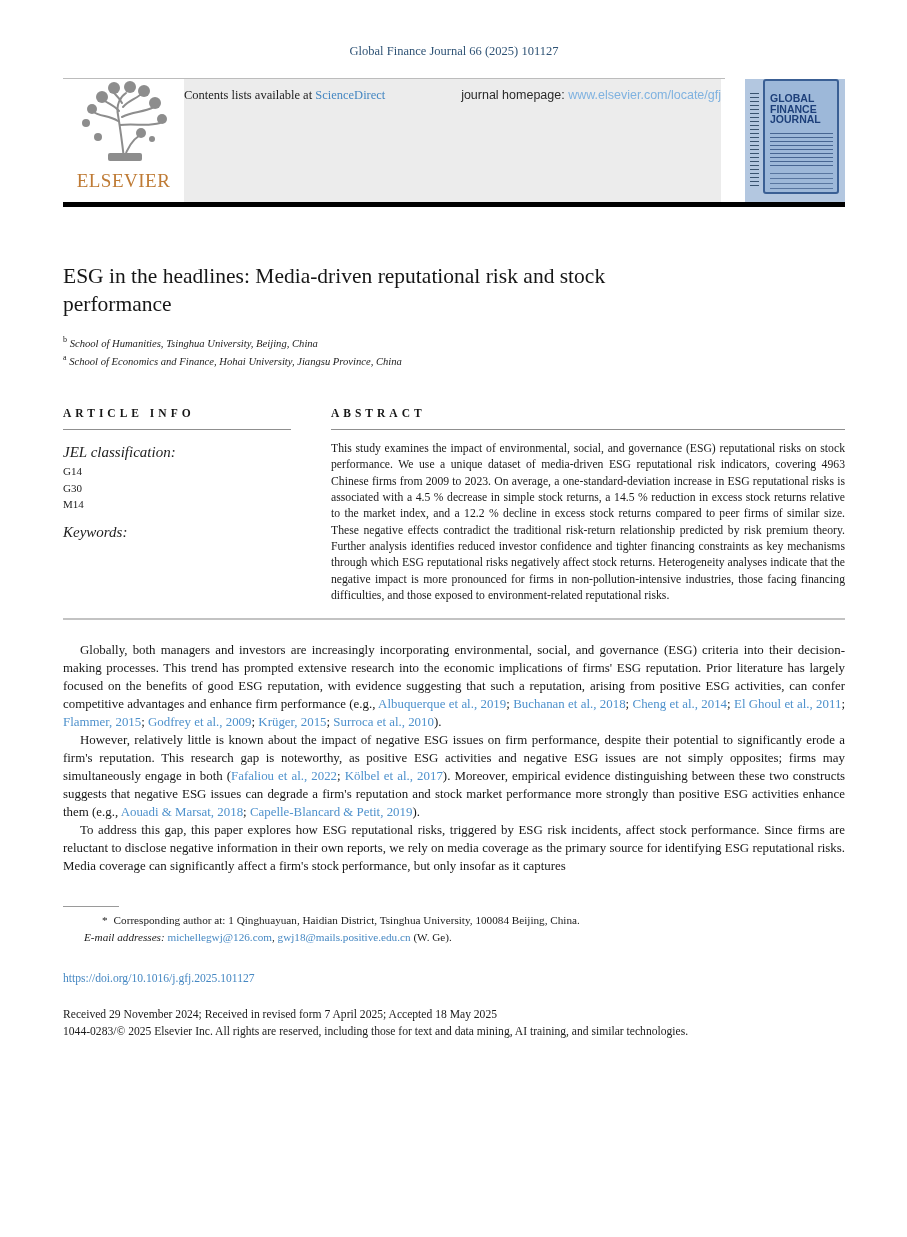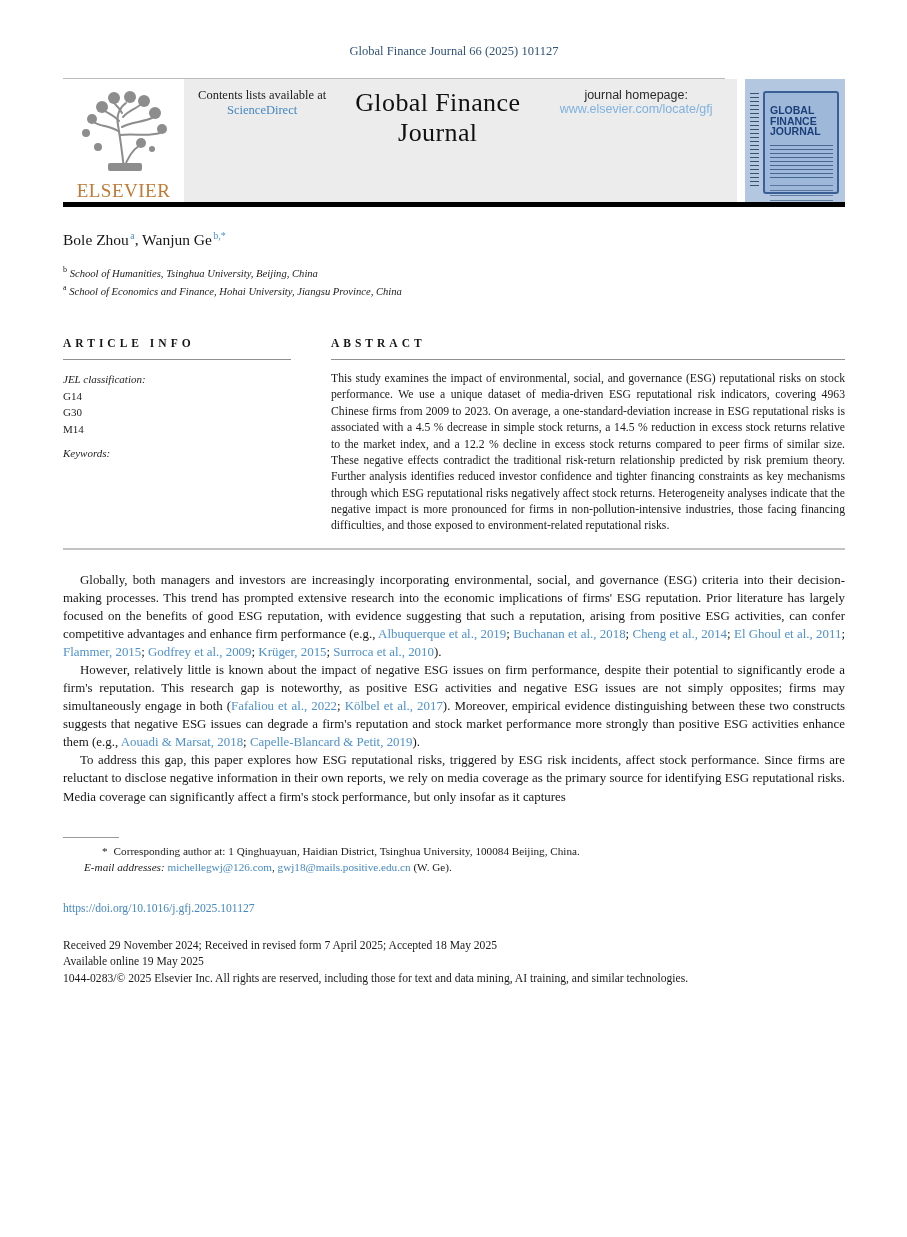--- a/index.html
+++ b/index.html
@@ -7,30 +7,30 @@
     width:907px;height:1237px;box-sizing:border-box;
     padding:44px 62px 0 63px;position:relative;
     font-family:"Liberation Serif", serif;color:#1c1c1c;background:#fff;
     overflow:hidden;
   }
   
   .citation{ text-align:center;font-size:12.5px;color:#2f5375;margin-bottom:19px;}
   
   .header-top-rule{height:1px;background:#bcbcbc;margin-right:120px;}
   .header-band{display:flex;align-items:stretch;height:123px;}
-  .elsevier{width:121px;display:flex;flex-direction:column;align-items:center;justify-content:flex-end;padding-bottom:0;}
+  .elsevier{width:121px;display:flex;flex-direction:column;align-items:center;justify-content:flex-end;padding-bottom:10px;}
   .elsevier svg{display:block;}
   .els-text{font-size:19px;color:#bf7b35;letter-spacing:0.5px;margin-top:1px;font-family:"Liberation Serif",serif;}
   .grey-box{flex:1;background:#ececec;display:flex;flex-direction:row;justify-content:space-between;text-align:center;padding:9px 0 9px;}
   .contents-line{font-size:12.5px;color:#1c1c1c;}
   .sd-link{color:#4587c2;text-decoration:none;cursor:pointer;}
   .journal-name{font-size:26px;color:#111;letter-spacing:0.4px;}
   .homepage-line{font-family:"Liberation Sans",sans-serif;font-size:12.5px;color:#2a2a2a;}
   .hp-link{color:#7fb2e0;text-decoration:none;cursor:pointer;}
-  .cover{width:100px;margin-left:8px;background:#b3c7e0;position:relative;box-sizing:border-box;padding:12px 6px 8px 18px;}
+  .cover{width:100px;margin-left:24px;background:#b3c7e0;position:relative;box-sizing:border-box;padding:0 6px 8px 18px;}
   .cover-spine{position:absolute;left:5px;top:14px;bottom:14px;width:9px;
      background:repeating-linear-gradient(to bottom,#39536f 0 1px,transparent 1px 4px);}
   .cover-panel{background:#9db8d9;border:2px solid #3a5f94;border-radius:3px;height:100%;box-sizing:border-box;padding:12px 4px 4px 5px;position:relative;}
   .cover-title{font-family:"Liberation Sans",sans-serif;font-weight:700;font-size:10.5px;line-height:1.02;color:#1d3f79;letter-spacing:0;}
   .cover-lines{margin-top:8px;height:34px;
      background:repeating-linear-gradient(to bottom,#2a4a7a 0 1px,transparent 1px 4px);opacity:.75;}
   .cover-lines2{margin-top:6px;height:20px;
      background:repeating-linear-gradient(to bottom,#2a4a7a 0 1px,transparent 1px 5px);opacity:.6;}
   .black-bar{height:5px;background:#000;}
   
@@ -38,21 +38,21 @@
   .authors{margin-top:23px;font-size:15.5px;color:#161616;}
   .authors sup{color:#4e91cc;font-size:10px;}
   .affils{margin-top:15px;font-size:10.6px;font-style:italic;line-height:1.55;color:#222;}
   .affils sup{font-size:8px;font-style:normal;}
   
   .info-abstract{display:flex;margin-top:37px;}
   .col-info{width:228px;flex:none;}
   .col-abs{flex:1;margin-left:40px;}
   .sec-heading{font-size:11.5px;font-weight:700;letter-spacing:4px;color:#161616;}
   .sec-rule{height:1px;background:#8f8f8f;margin:10px 0 11px 0;}
-  .info-label{font-style:italic;font-size:11px;line-height:1.5;}
+  .info-label{font-style:italic;font-size:15px;line-height:1.5;}
   .info-item{font-size:11px;line-height:1.5;}
   .kw-label{margin-top:8px;}
   .abs-text{font-size:11.7px;line-height:1.40;text-align:justify;margin:0;color:#1a1a1a;}
   .abs-bottom-rule{height:2px;background:#c3c3c3;margin-top:13px;}
   
   .intro-heading{margin-top:44px;font-size:12.8px;font-weight:700;}
   .intro-heading .num{margin-right:10px;}
   .para{font-size:12.9px;line-height:1.40;text-align:justify;margin:0;text-indent:17px;color:#161616;}
   .para:first-of-type{margin-top:21px;}
   .cite{color:#4e91cc;text-decoration:none;cursor:pointer;}
@@ -105,44 +105,41 @@
               <circle cx="74" cy="58" r="3"></circle>
             <rect x="30" y="72" width="34" height="8" rx="2"></rect>
           </g>
         </svg>
       </span>
       <div class="els-text">ELSEVIER</div>
     </div>
 
     <div class="grey-box">
       <div class="contents-line"><span>Contents lists available at </span><a class="sd-link">ScienceDirect</a></div>
-      <div class="journal-name">Global Finance Journal</div>
       <div class="homepage-line"><span>journal homepage: </span><a class="hp-link">www.elsevier.com/locate/gfj</a></div>
     </div>
 
     <div class="cover">
       <div class="cover-spine"></div>
       <div class="cover-panel">
         <div class="cover-title">
           <div>GLOBAL</div>
           <div>FINANCE</div>
           <div>JOURNAL</div>
         </div>
         <div class="cover-lines"></div>
         <div class="cover-lines2"></div>
       </div>
     </div>
   </div>
 
   <div class="black-bar"></div>
 
+  <h1 class="title">ESG in the headlines: Media-driven reputational risk and stock performance</h1>
 
-  <div class="authors">
-    <span>Bole Zhou</span> <sup>a</sup><span>, </span><span>Wanjun Ge</span> <sup>b,*</sup>
-  </div>
 
   <div class="affils">
     <div><sup>b</sup><span> School of Humanities, Tsinghua University, Beijing, China</span></div>
     <div><sup>a</sup><span> School of Economics and Finance, Hohai University, Jiangsu Province, China</span></div>
   </div>
 
   <div class="info-abstract">
     <div class="col-info">
       <div class="sec-heading">ARTICLE INFO</div>
       <div class="sec-rule"></div>
@@ -169,17 +166,16 @@
 
   <div class="footnote-rule"></div>
   <div class="footnote">
     <div class="fn-line1"><span class="ast">*</span><span>Corresponding author at: 1 Qinghuayuan, Haidian District, Tsinghua University, 100084 Beijing, China.</span></div>
     <div class="fn-line2"><span class="em-label">E-mail addresses: </span><a class="mail-link">michellegwj@126.com</a><span>, </span><a class="mail-link">gwj18@mails.positive.edu.cn</a><span> (W. Ge).</span></div>
   </div>
 
   <div class="footer">
     <a class="doi-link">https://doi.org/10.1016/j.gfj.2025.101127</a>
     <div>Received 29 November 2024; Received in revised form 7 April 2025; Accepted 18 May 2025</div>
-    <div>Available online 19 May 2025</div>
     <div>1044-0283/© 2025 Elsevier Inc. All rights are reserved, including those for text and data mining, AI training, and similar technologies.</div>
   </div>
 
 </div>
 
 </body></html>

